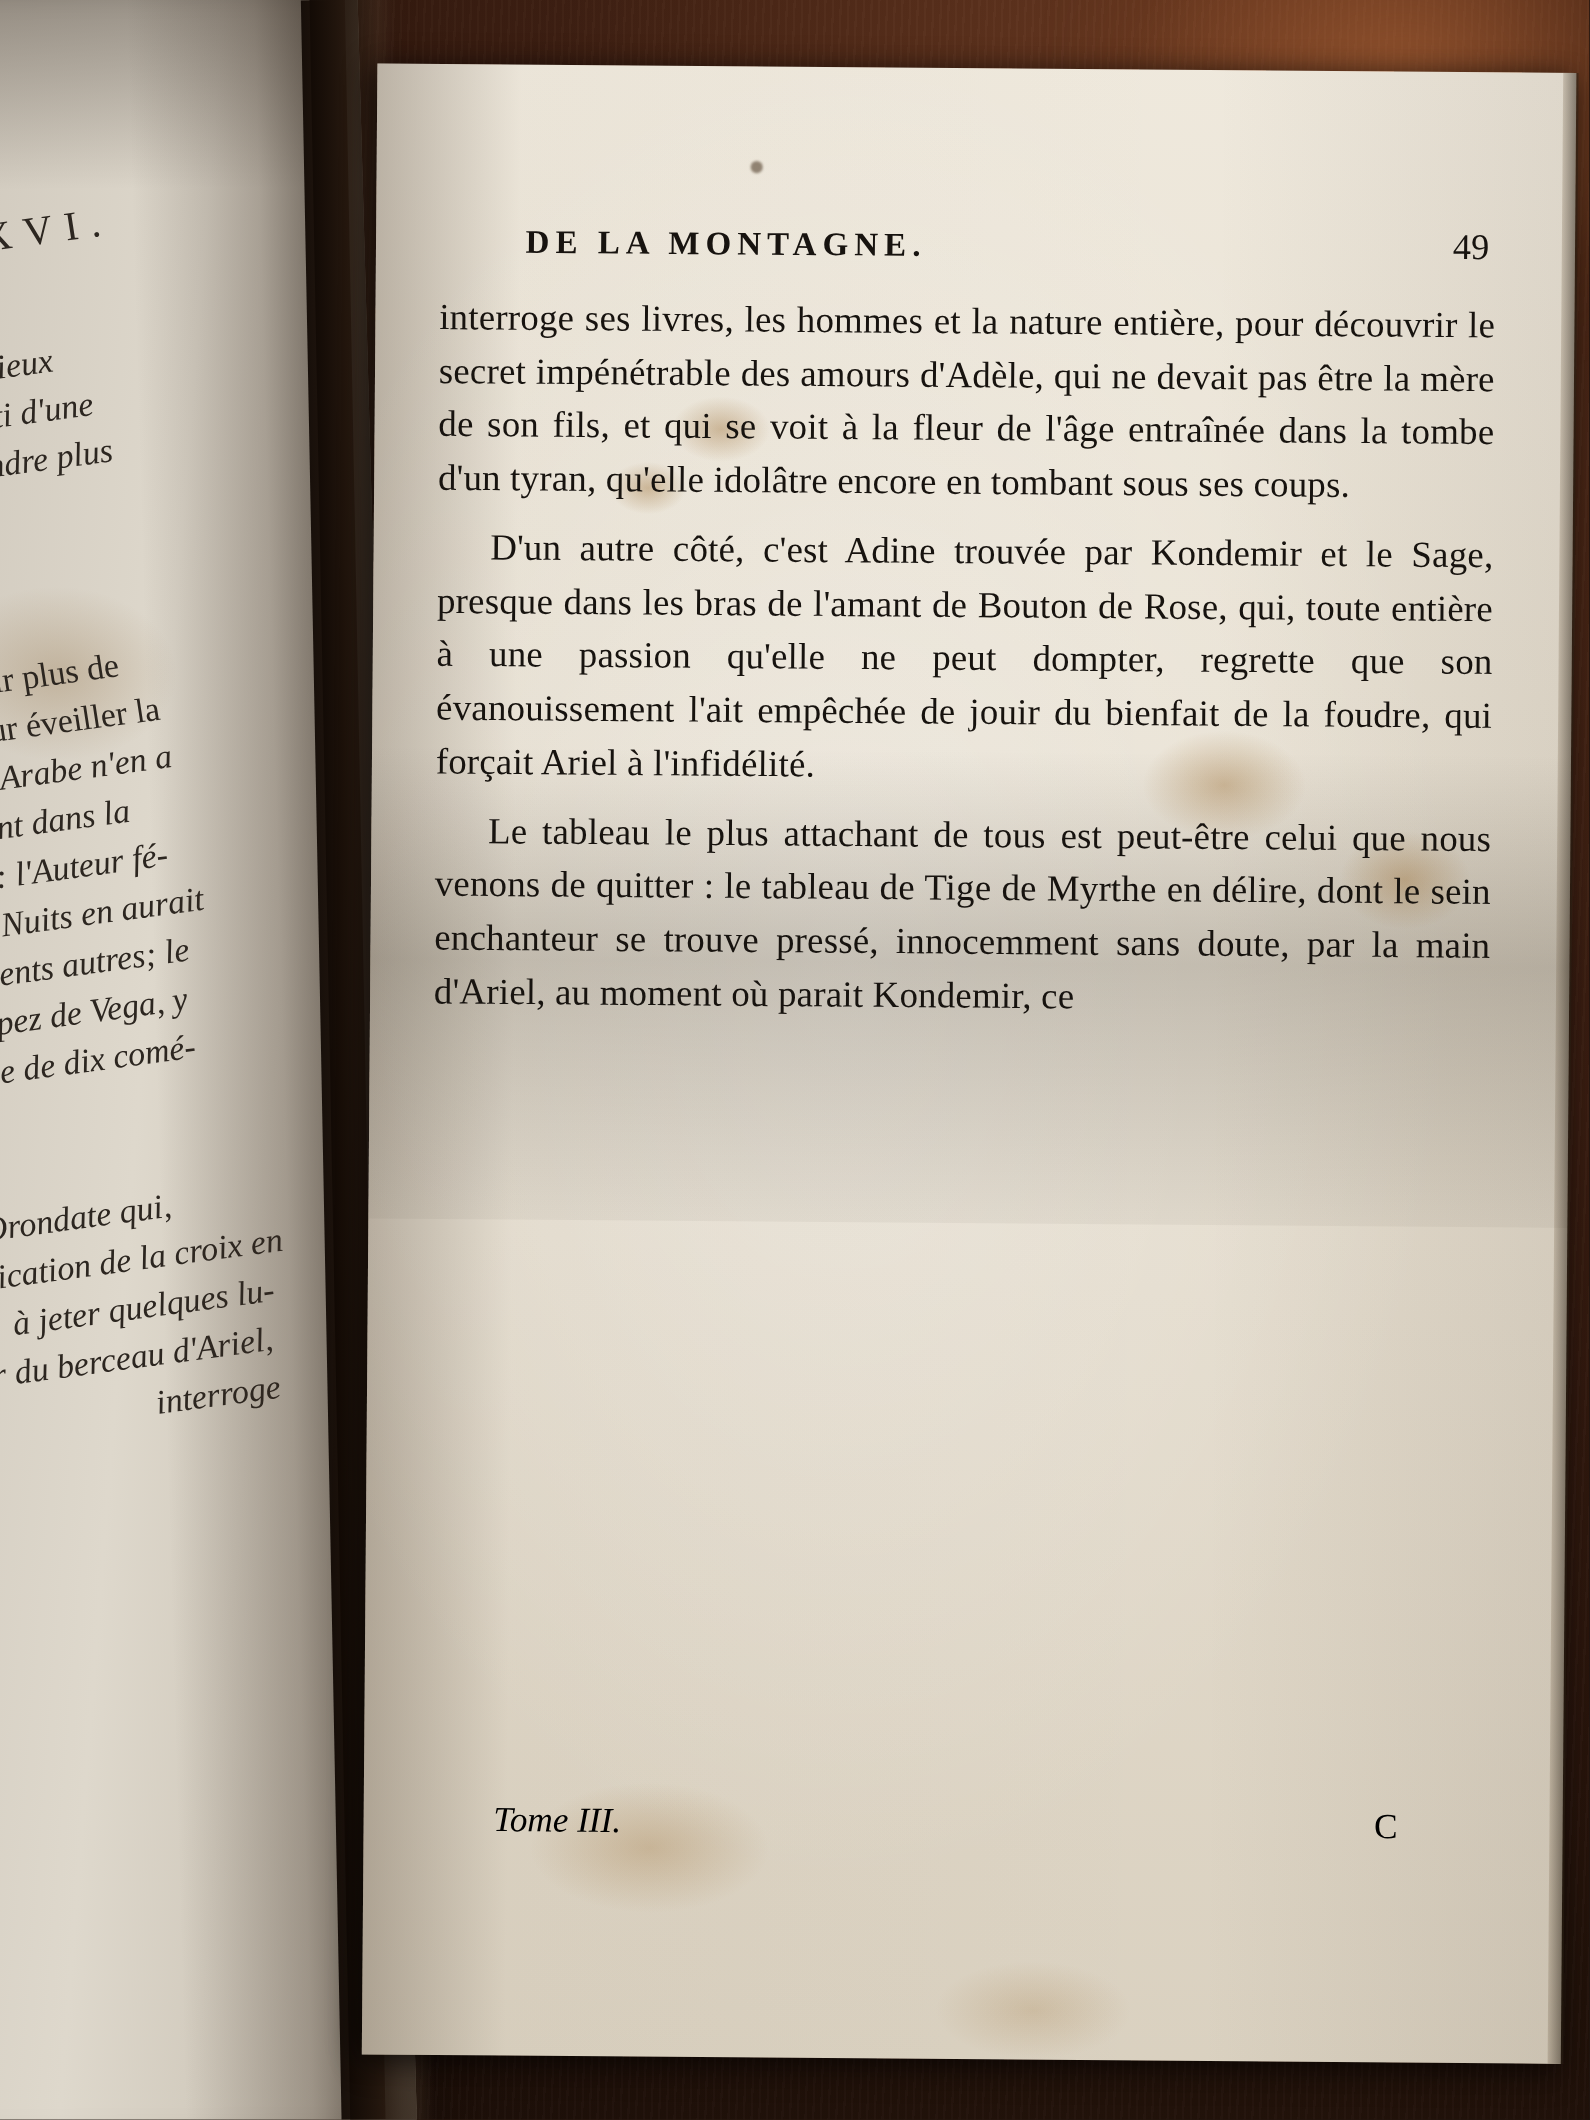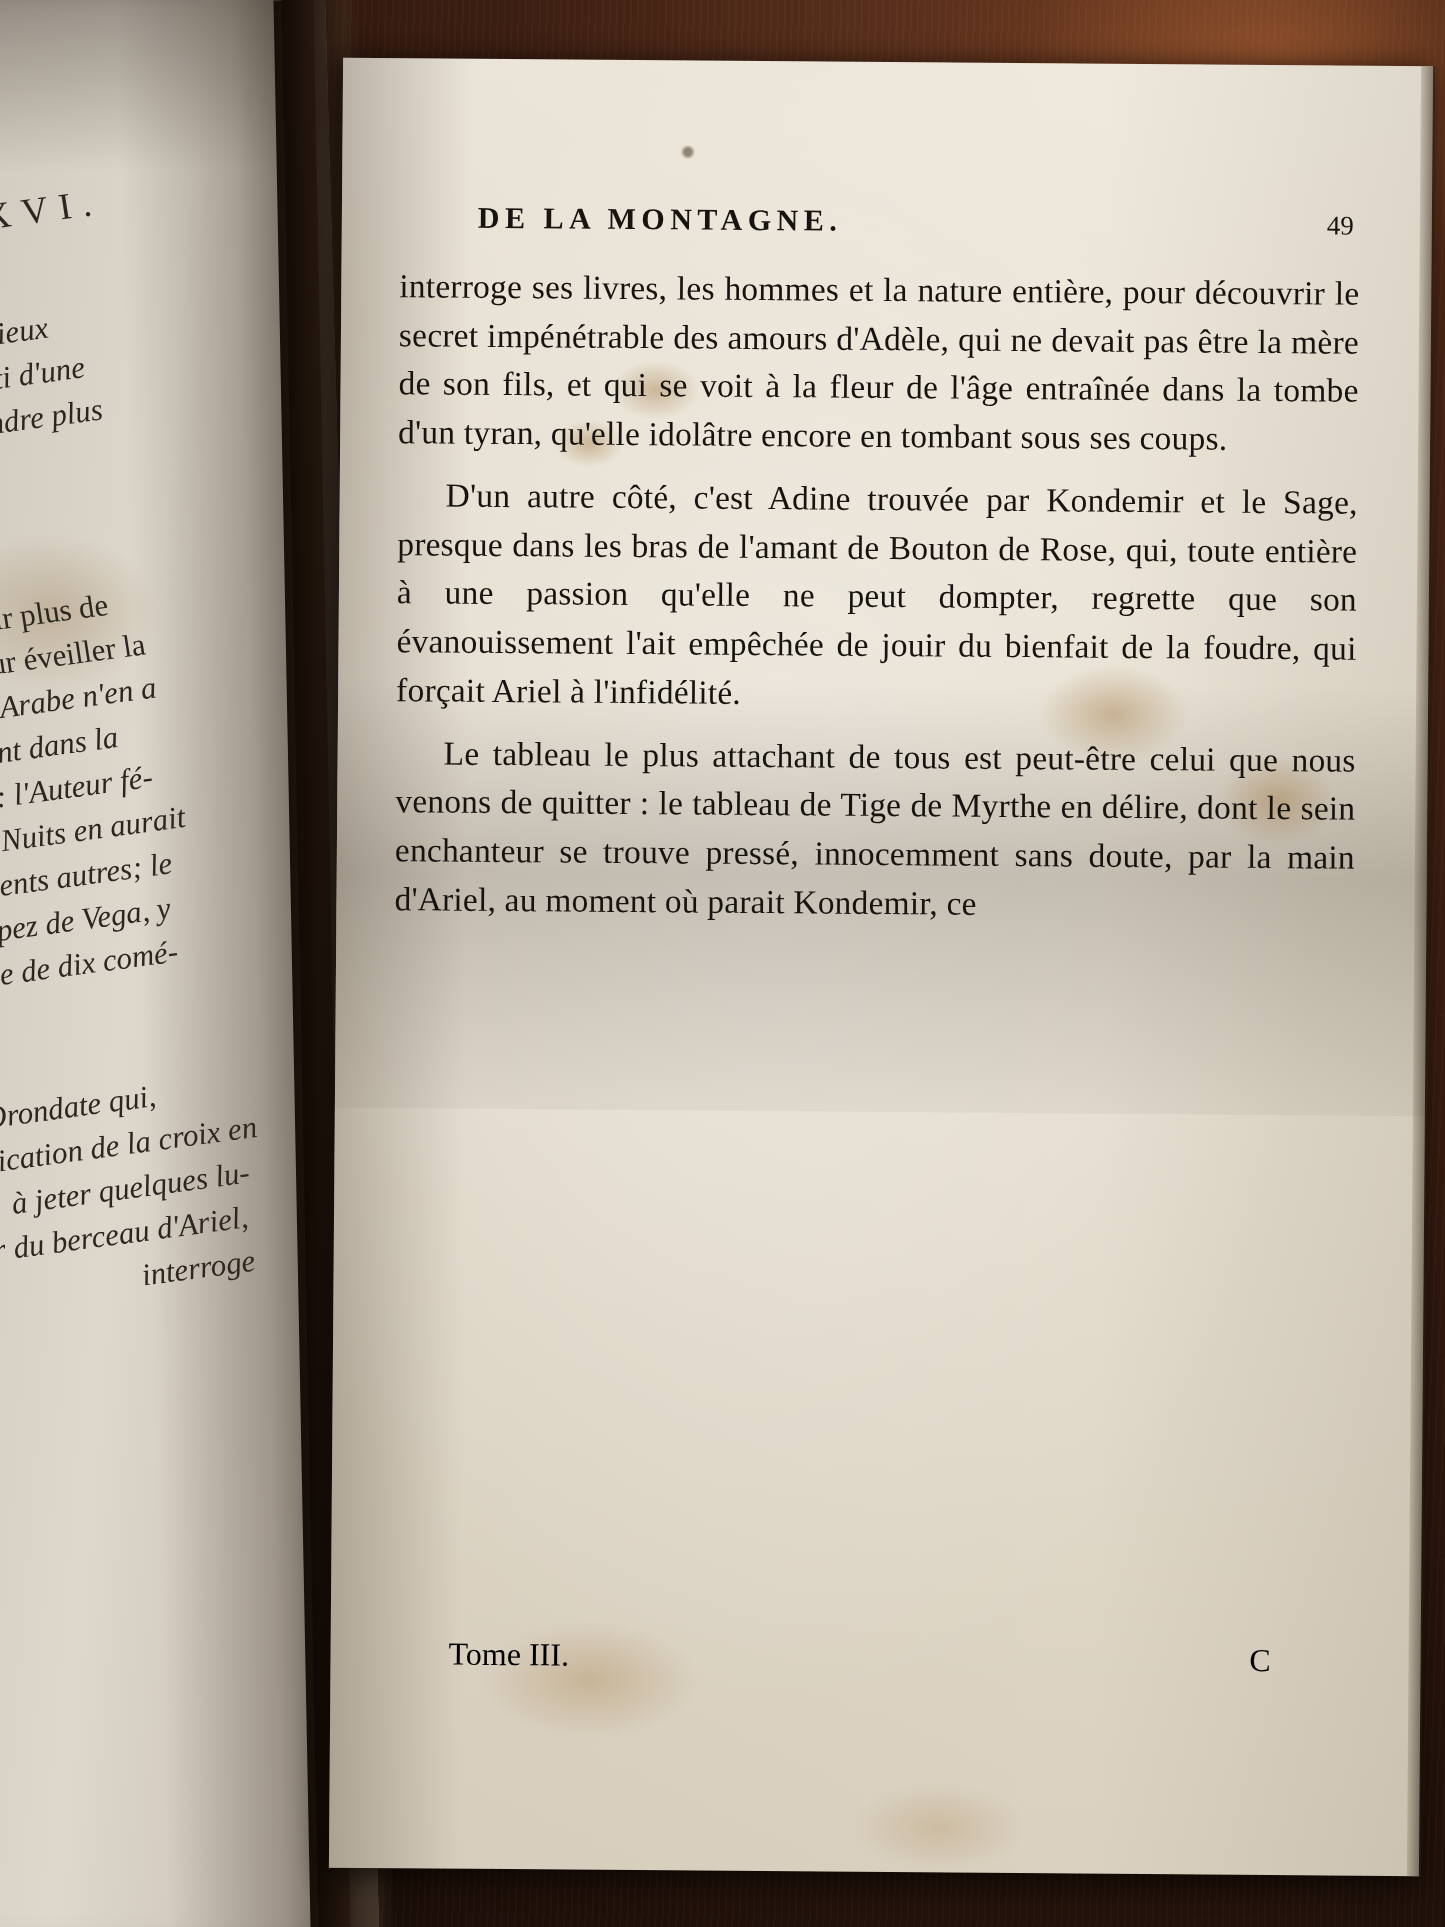--- a/index.html
+++ b/index.html
@@ -167,21 +167,21 @@
     margin-bottom: 28px;
   }
   .rh-title {
     font-family: "Liberation Serif", serif;
     font-weight: 700;
     font-size: 30px;
     letter-spacing: 5.5px;
     margin-left: 78px;
   }
   .rh-num {
-    font-size: 27px;
+    font-size: 33px;
     font-family: "Liberation Serif", serif;
     margin-right: 6px;
   }
   p.body {
     margin: 0;
     font-size: 33.5px;
     line-height: 1.455;
     text-align: justify;
     text-align-last: left;
     letter-spacing: 0.2px;
@@ -190,21 +190,21 @@
   .rp-foot {
     position: absolute;
     left: 118px;
     right: 150px;
     bottom: 196px;
     display: flex;
     justify-content: space-between;
     align-items: baseline;
     font-size: 32px;
   }
-  .foot-tome { }
+  .foot-tome { font-style: italic; }
   .foot-sig { font-family: "Liberation Serif", serif; }
 
   
   .blotch {
     position: absolute;
     left: 340px; top: 86px;
     width: 11px; height: 11px;
     border-radius: 50%;
     background: rgba(70,50,30,0.55);
     filter: blur(1px);

